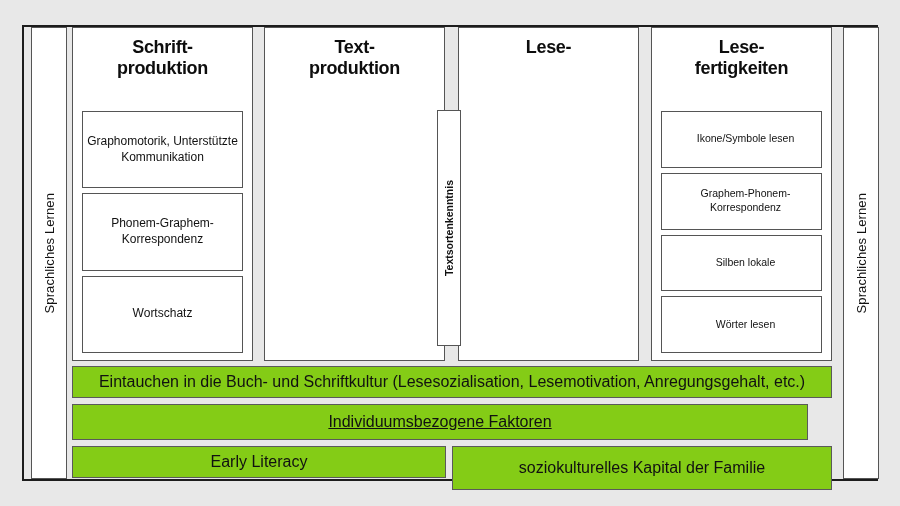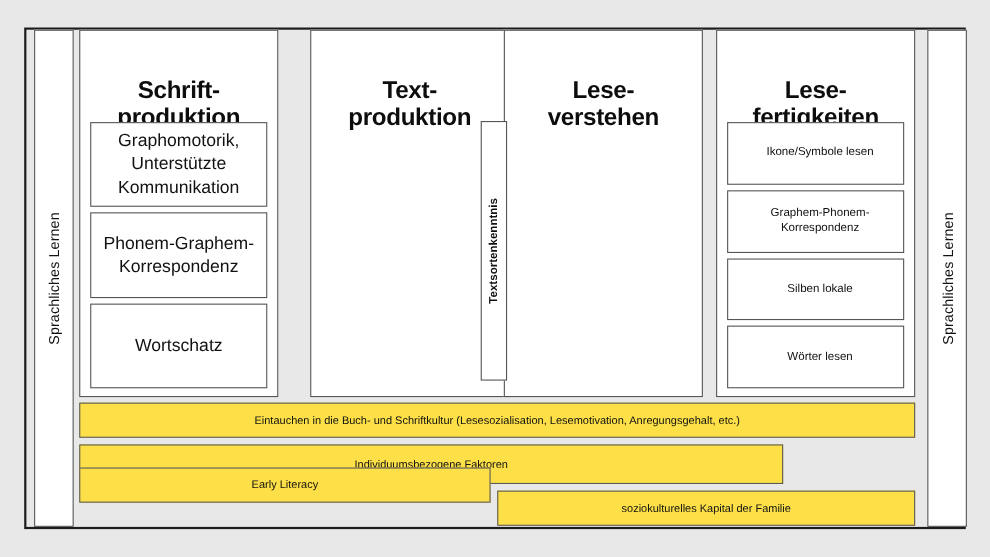--- a/index.html
+++ b/index.html
@@ -61,33 +61,32 @@
   .column {
     position: absolute;
     top: 27px;
     height: 334px;
     border: 1.5px solid #555555;
     background: #ffffff;
     box-sizing: border-box;
     padding: 0;
   }
   .col-1 { left: 72px;  width: 181px; }
-  .col-2 { left: 282px; width: 181px; }
+  .col-2 { left: 264px; width: 181px; }
   .col-3 { left: 458px; width: 181px; }
   .col-4 { left: 651px; width: 181px; }
 
   .col-title {
     text-align: center;
     font-weight: bold;
-    font-size: 22px;
+    font-size: 18px;
     line-height: 1.14;
     letter-spacing: -0.3px;
     padding: 9px 4px 0 4px;
     color: #0d0d0d;
-    margin-top: 32px;
   }
 
   .col-items {
     position: absolute;
     left: 9px;
     right: 9px;
     top: 83px;
     bottom: 7px;
     display: flex;
     flex-direction: column;
@@ -95,21 +94,21 @@
   }
   .item-box {
     flex: 1 1 0;
     border: 1.5px solid #555555;
     background: #ffffff;
     box-sizing: border-box;
     display: flex;
     align-items: center;
     justify-content: center;
     text-align: center;
-    font-size: 16px;
+    font-size: 12px;
     line-height: 1.32;
     padding: 2px 4px;
     color: #111111;
   }
   .col-4 .item-box { font-size: 10.5px; padding-left: 12px; }
 
   
   .connector-box {
     position: absolute;
     left: 437px;
@@ -130,40 +129,40 @@
     font-size: 10.5px;
     font-weight: bold;
     white-space: nowrap;
     color: #111111;
   }
 
   
   .bar {
     position: absolute;
     border: 1.5px solid #5a5a5a;
-    background: #fde047;
+    background: #84cc16;
     box-sizing: border-box;
     display: flex;
     align-items: center;
     justify-content: center;
     text-align: right;
-    font-size: 10px;
+    font-size: 16px;
     color: #111111;
   }
   .bar-immersion {
     left: 72px; top: 366px; width: 760px; height: 32px;
   }
   .bar-individual {
-    left: 72px; top: 404px; width: 640px; height: 36px;
+    left: 72px; top: 404px; width: 736px; height: 36px; text-decoration: underline;
   }
   .bar-early {
-    left: 72px; top: 425px; width: 374px; height: 32px;
+    left: 72px; top: 446px; width: 374px; height: 32px;
   }
   .bar-socio {
-    left: 452px; top: 446px; width: 380px; height: 32px;
+    left: 452px; top: 446px; width: 380px; height: 44px;
   }
 </style>
 </head>
 <body>
 
 <div id="canvas">
 
   <div class="outer-frame"></div>
 
   <div class="side-rail left">
@@ -189,21 +188,20 @@
   <div class="column col-2">
     <div class="col-title">
       <div>Text-</div>
       <div>produktion</div>
     </div>
   </div>
 
   <div class="column col-3">
     <div class="col-title">
       <div>Lese-</div>
-      <div>verstehen</div>
     </div>
   </div>
 
   <div class="column col-4">
     <div class="col-title">
       <div>Lese-</div>
       <div>fertigkeiten</div>
     </div>
     <div class="col-items">
       <div class="item-box">Ikone/Symbole lesen</div>

